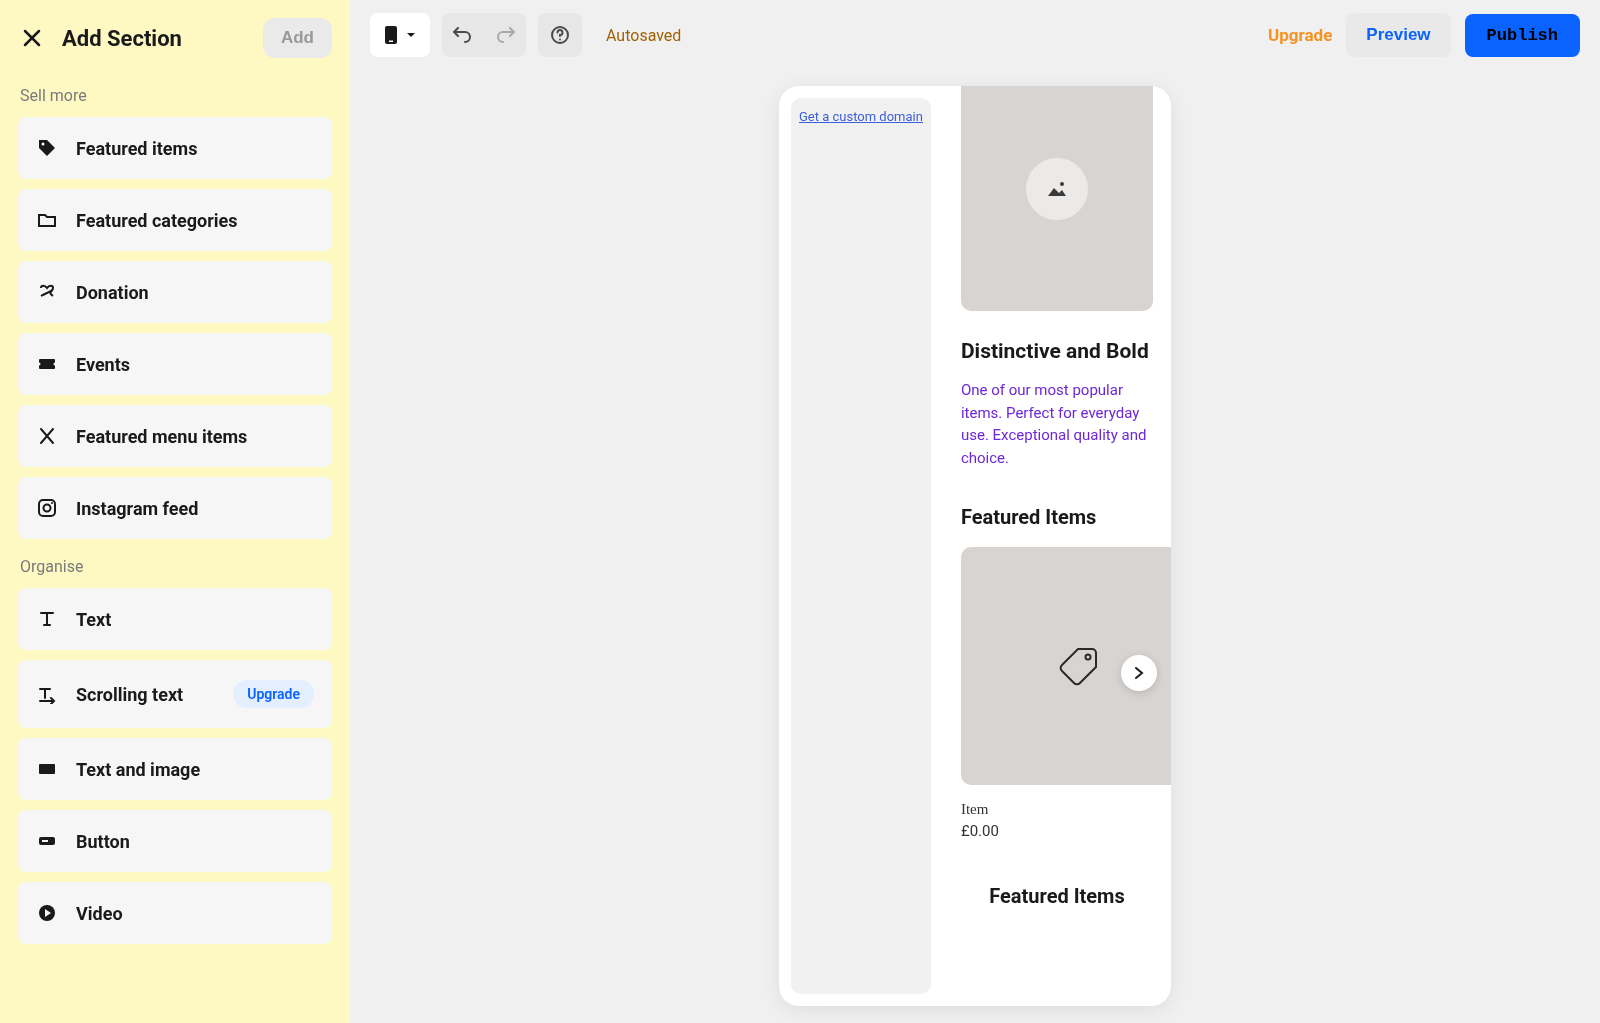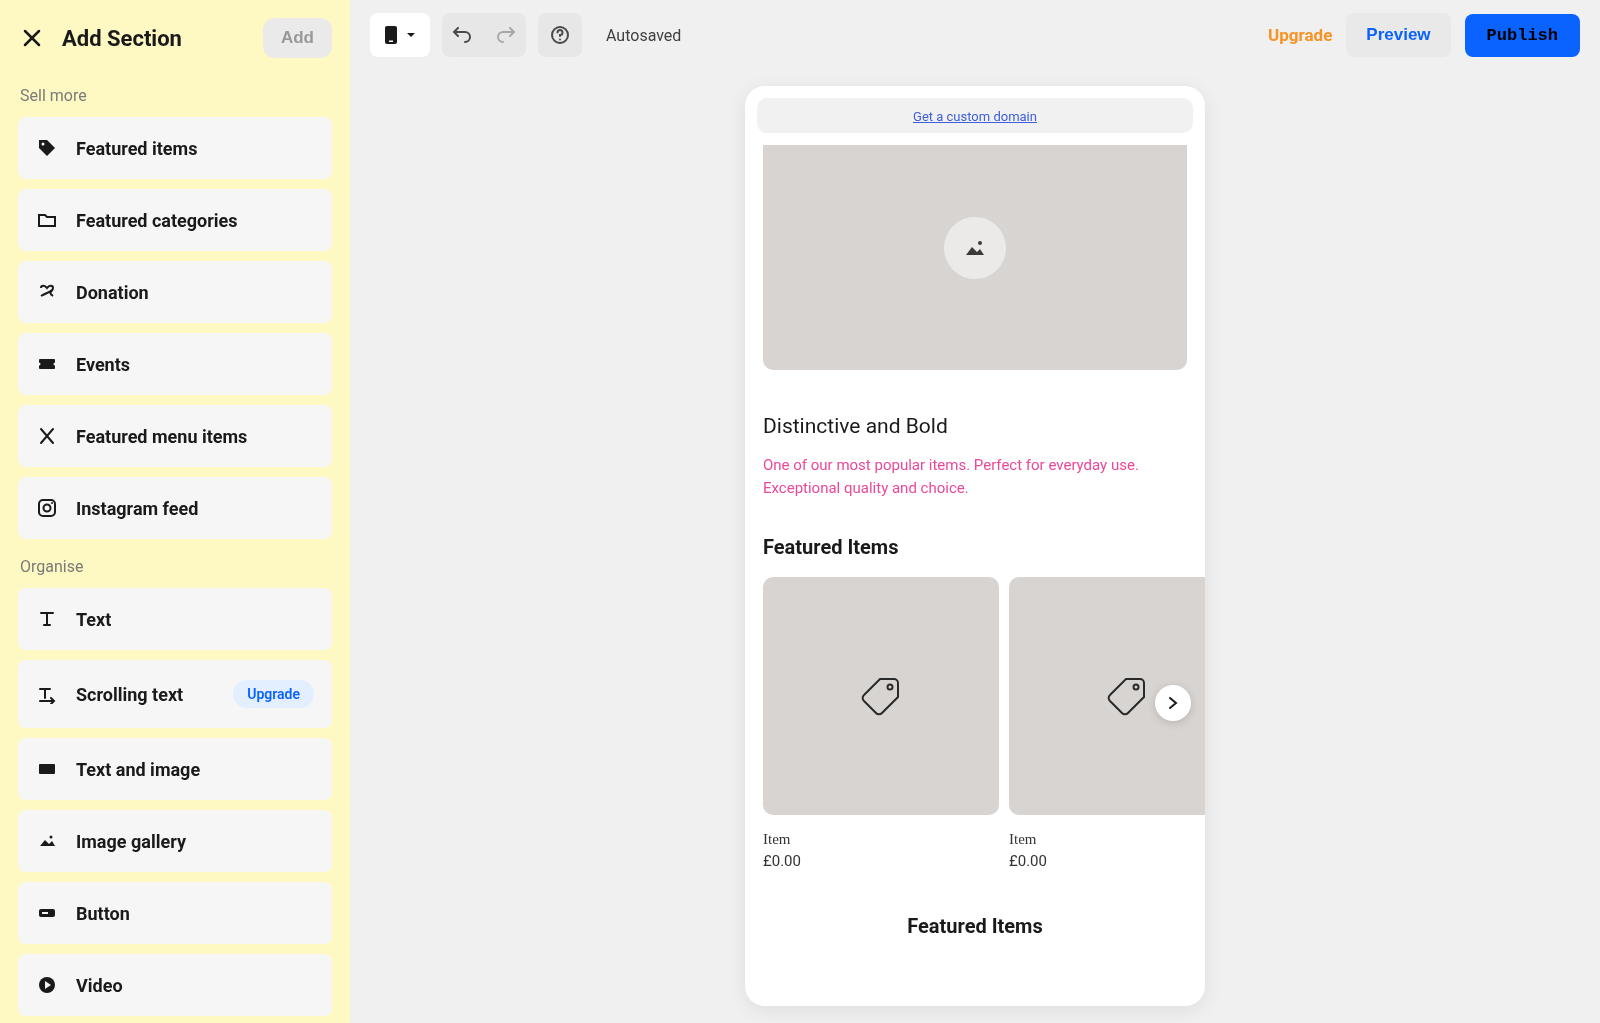--- a/index.html
+++ b/index.html
@@ -100,48 +100,48 @@
     align-items: center;
     justify-content: center;
     background: #e7e7e7;
     cursor: pointer;
     padding: 0 12px;
   }
   .tb-btn.white { background: #fff; }
   .tb-group { display: flex; gap: 4px; background:#e7e7e7; border-radius:8px; padding:0; }
   .tb-group .tb-sub { width:40px; height:44px; display:flex; align-items:center; justify-content:center; cursor:pointer; }
   .tb-group .tb-sub.disabled { opacity:0.4; cursor:default; }
-  .autosaved { color:#404040; font-size:16px; margin-left:12px; }
+  .autosaved { color:#a16207; font-size:16px; margin-left:12px; }
   .toolbar-right { margin-left:auto; display:flex; align-items:center; gap:14px; }
   .link-orange { color:#f59324; font-weight:700; font-size:17px; cursor:pointer; }
   .preview-btn {
     background:#e9e9e9; color:#0b63ff; font-weight:700; font-size:17px;
     border:none; border-radius:8px; padding:12px 20px; cursor:pointer;
   }
   .publish-btn {
     background:#0b63ff; color:#000000; font-weight:700; font-size:17px;
     border:none; border-radius:8px; padding:12px 22px; cursor:pointer;font-family:Liberation Mono, monospace;
   }
 
   
   .canvas-wrap {
     flex:1;
     display:flex;
     justify-content:center;
     padding-top: 16px;
     overflow:hidden;
   }
   .device {
-    width: 460px;
+    width: 392px;
     background:#fff;
     border-radius: 20px;
     box-shadow: 0 4px 20px rgba(0,0,0,0.08);
     overflow:hidden;
     display:flex;
-    flex-direction:column;
+    flex-direction:row;
     height: 920px;
   }
   .domain-bar {
     background:#f1f1f1;
     margin:12px;
     border-radius: 10px;
     text-align:center;
     padding: 8px;
   }
   .domain-bar a { color:#3d5edb; font-size:13px; text-decoration:underline; cursor:pointer; }
@@ -151,22 +151,22 @@
     background:#d8d4d1;
     height: 245px;
     border-radius: 10px;
     display:flex; align-items:center; justify-content:center;
     margin-top: -20px;
   }
   .hero-circle {
     width:62px; height:62px; border-radius:50%; background:#eceae8;
     display:flex; align-items:center; justify-content:center;
   }
-  .hero-title { font-size:21px; font-weight:400; margin-top:44px; }
-  .hero-desc { font-size:15px; color:#ec4899; margin-top:16px; line-height:1.5; }
+  .hero-title { font-size:21px; font-weight:700; margin-top:28px; }
+  .hero-desc { font-size:15px; color:#6d28d9; margin-top:16px; line-height:1.5; }
   .featured-title { font-size:20px; font-weight:700; margin-top:36px; }
 
   .items-row { display:flex; gap:10px; margin-top:18px; position:relative; }
   .item-card { width: 236px; flex-shrink:0; }
   .item-img {
     background:#d8d4d1; height:238px; border-radius:10px;
     display:flex; align-items:center; justify-content:center;
   }
   .item-name { font-size:15px; color:#333; margin-top:16px;font-family:Liberation Serif, serif; }
   .item-price { font-size:15px; color:#333; margin-top:4px; }
@@ -283,29 +283,20 @@
 
     <div class="section-item">
       <span class="section-icon">
         <svg width="20" height="20" viewBox="0 0 20 20">
             <rect x="2" y="5" width="16" height="10" rx="1" fill="#1a1a1a"></rect>
           </svg>
       </span>
       <span class="label">Text and image</span>
     </div>
 
-    <div class="section-item">
-      <span class="section-icon">
-        <svg width="20" height="20" viewBox="0 0 20 20">
-            <path d="M3 15 L8 9 L12 13 L15 10 L18 15 Z" fill="#1a1a1a"></path>
-            <circle cx="14" cy="6" r="1.5" fill="#1a1a1a"></circle>
-          </svg>
-      </span>
-      <span class="label">Image gallery</span>
-    </div>
 
     <div class="section-item">
       <span class="section-icon">
         <svg width="20" height="20" viewBox="0 0 20 20">
             <rect x="2" y="6" width="16" height="8" rx="2" fill="#1a1a1a"></rect>
             <rect x="5" y="9" width="6" height="2" fill="#f6f6f6"></rect>
           </svg>
       </span>
       <span class="label">Button</span>
     </div>

